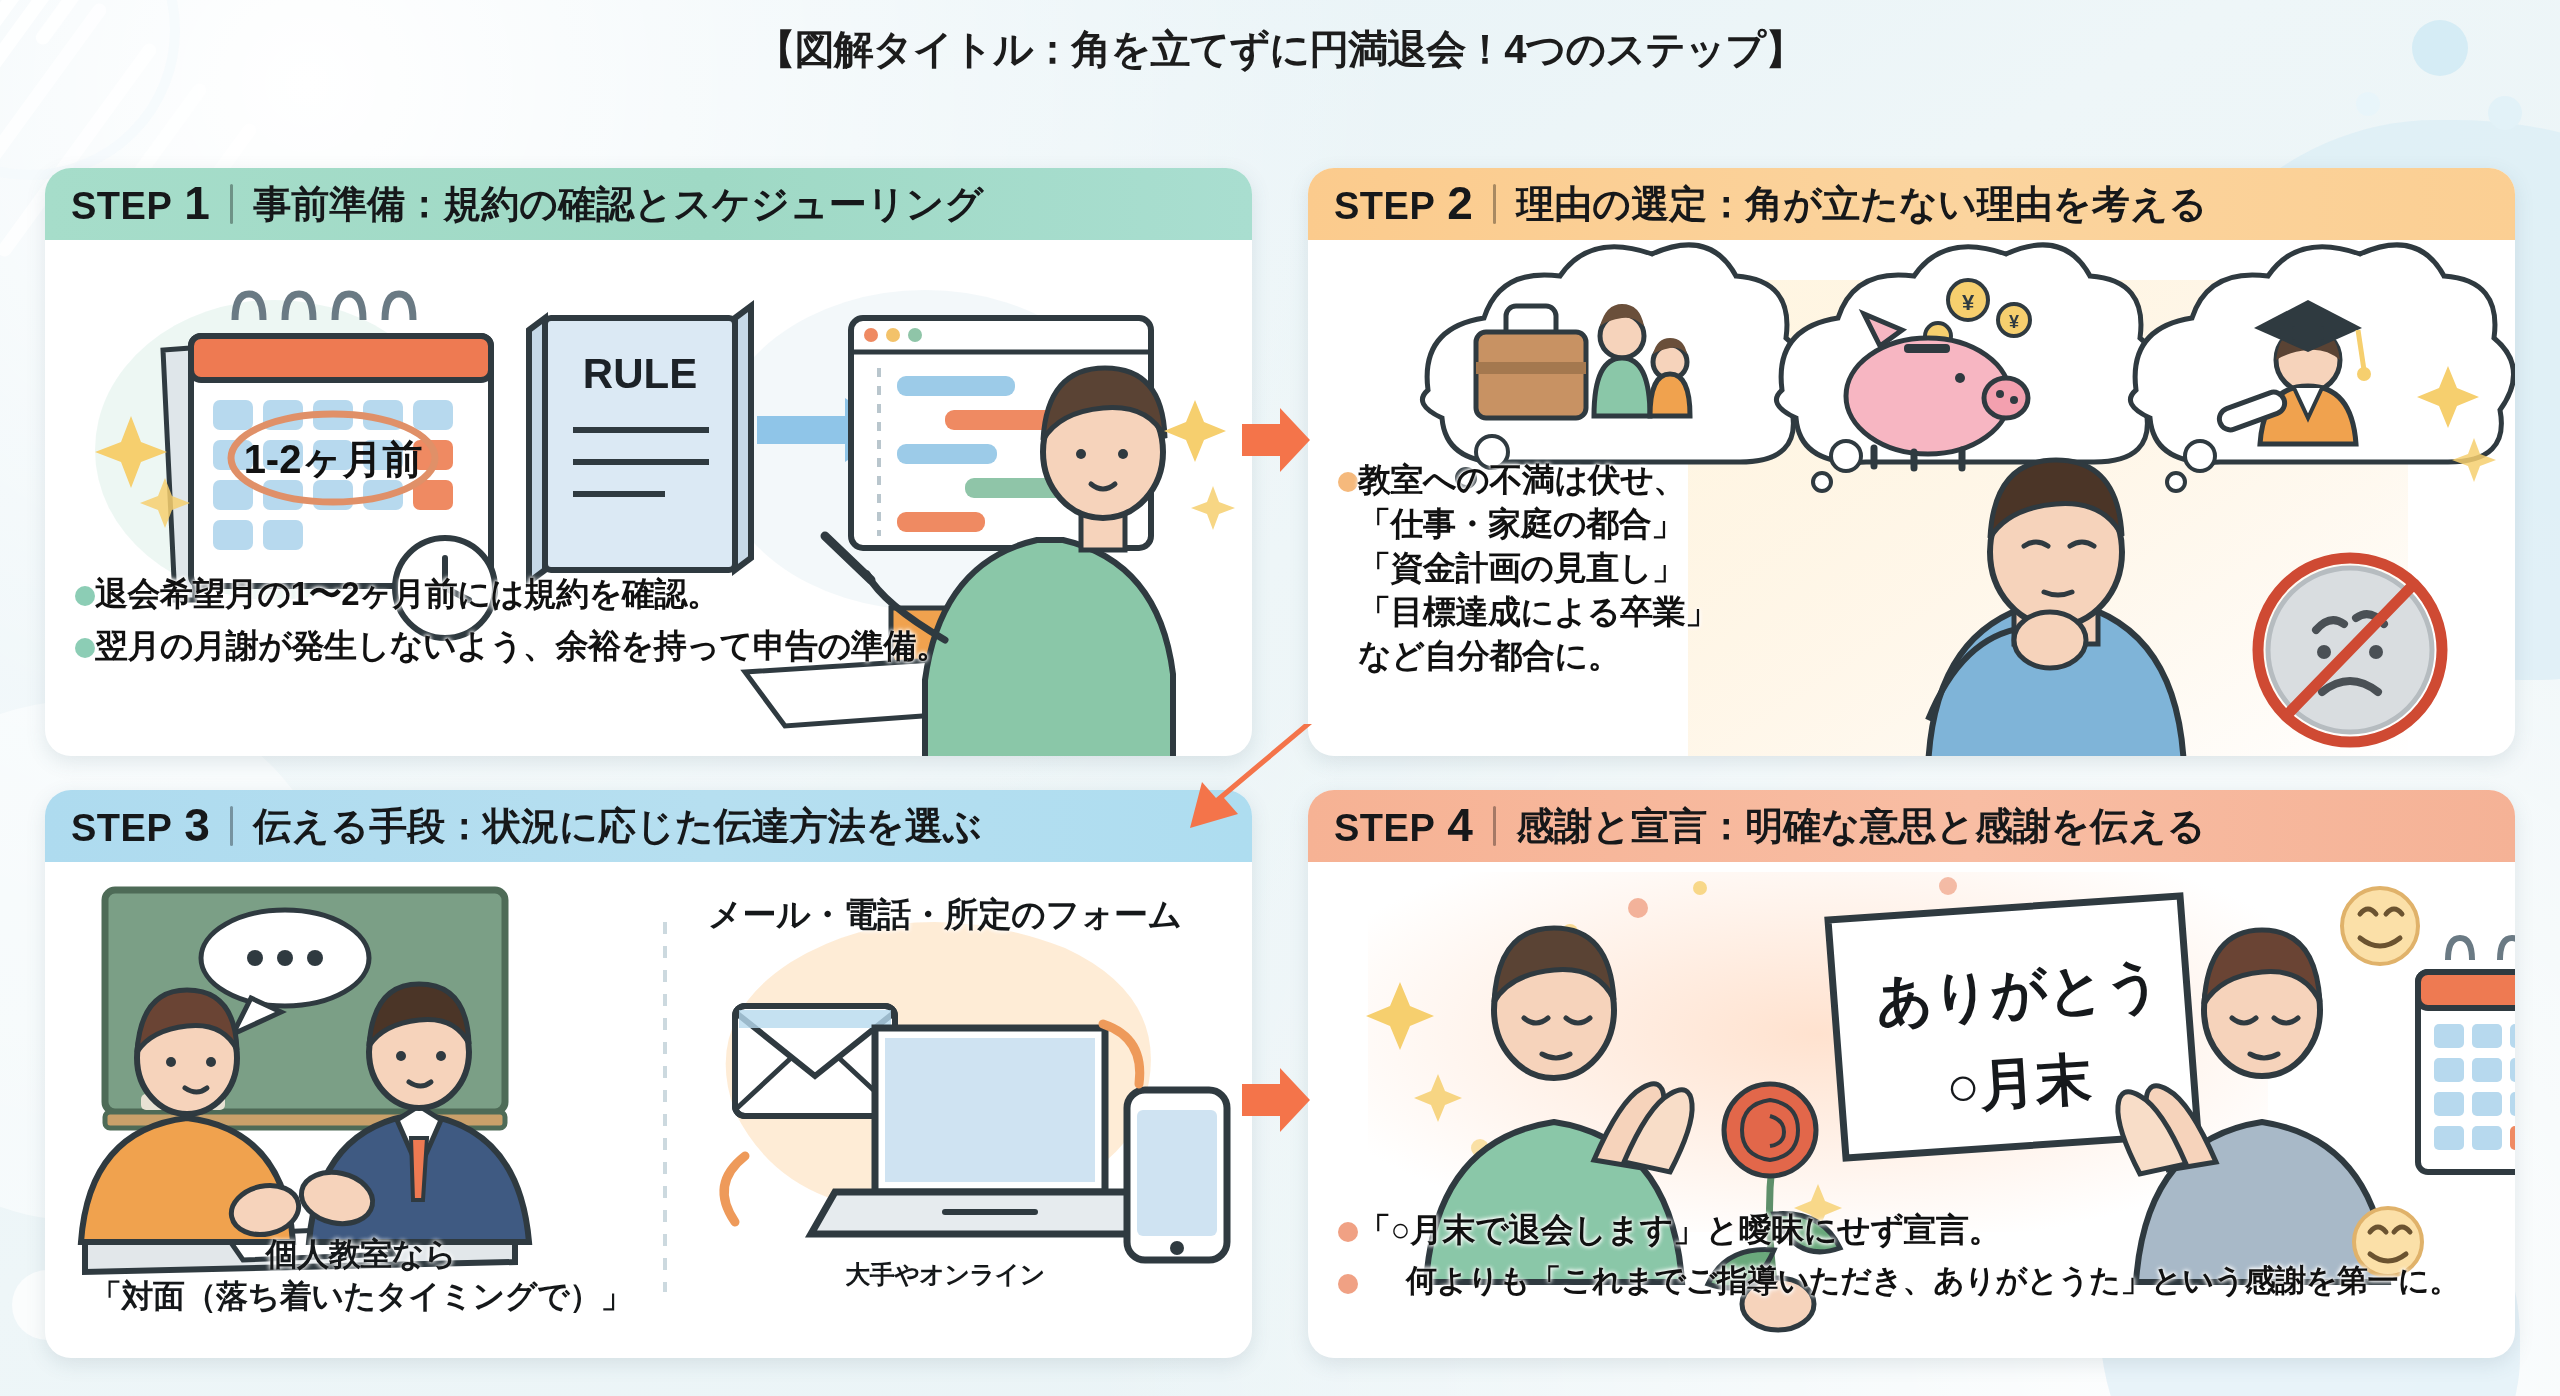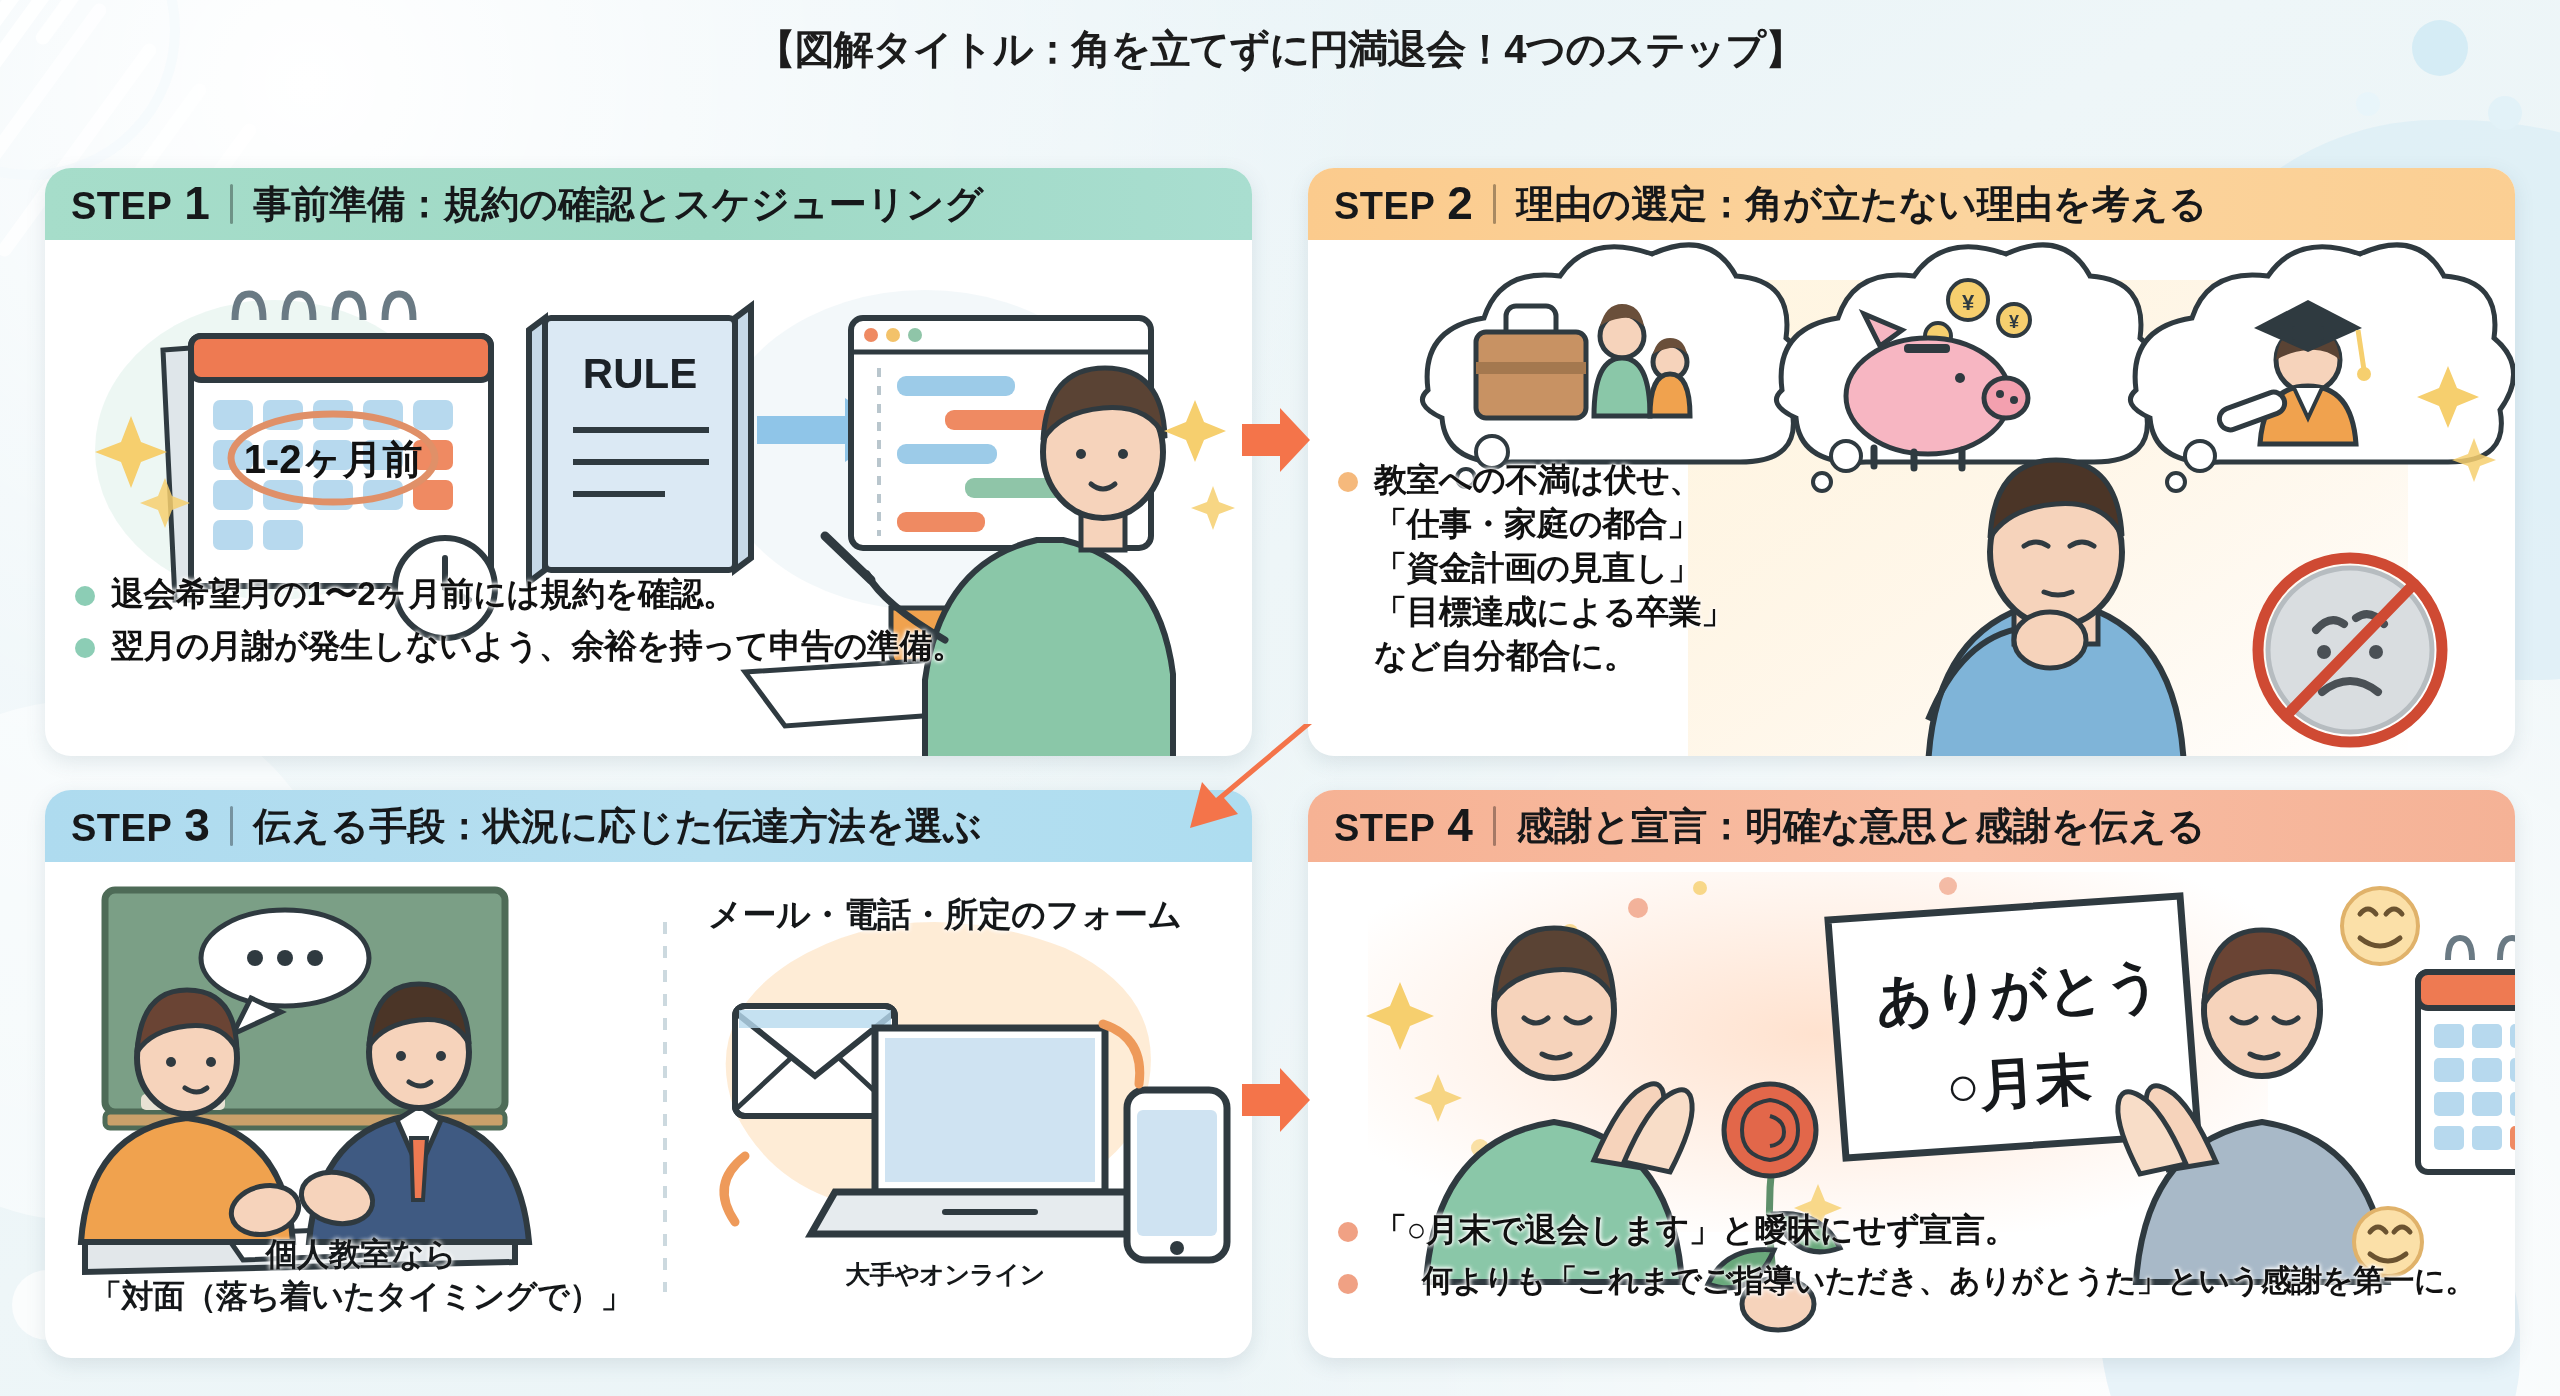--- a/index.html
+++ b/index.html
@@ -107,21 +107,21 @@
   .card-body { flex: 1 1 auto; position: relative; overflow: hidden; }
 
   
   .hdr-green  { background: linear-gradient(90deg,#a6ddca 0%, #9fd9c5 55%, #a9ded0 100%); }
   .hdr-orange { background: linear-gradient(90deg,#fbcb8d 0%, #fbd49e 55%, #fbcf93 100%); }
   .hdr-blue   { background: linear-gradient(90deg,#aedbef 0%, #b6dff0 55%, #aeddf0 100%); }
   .hdr-salmon { background: linear-gradient(90deg,#f6b294 0%, #f8bda3 55%, #f5b296 100%); }
 
   
   .bullets { position: absolute; left: 30px; right: 26px; }
-  .bullet-row { display: flex; align-items: flex-start; gap: 16px; margin-bottom: 8px; }
+  .bullet-row { display: flex; align-items: flex-start; margin-bottom: 8px; }
   .bullet-dot {
     width: 20px; height: 20px; border-radius: 50%;
     flex: 0 0 auto; margin-top: 14px;
   }
   .bullet-dot.green  { background: #8ccdb5; }
   .bullet-dot.orange { background: #f5b97c; }
   .bullet-dot.salmon { background: #f0a184; }
   .bullet-text {
     font-size: 33px; font-weight: 700; color: #111;
     line-height: 1.33; letter-spacing: -.5px;

